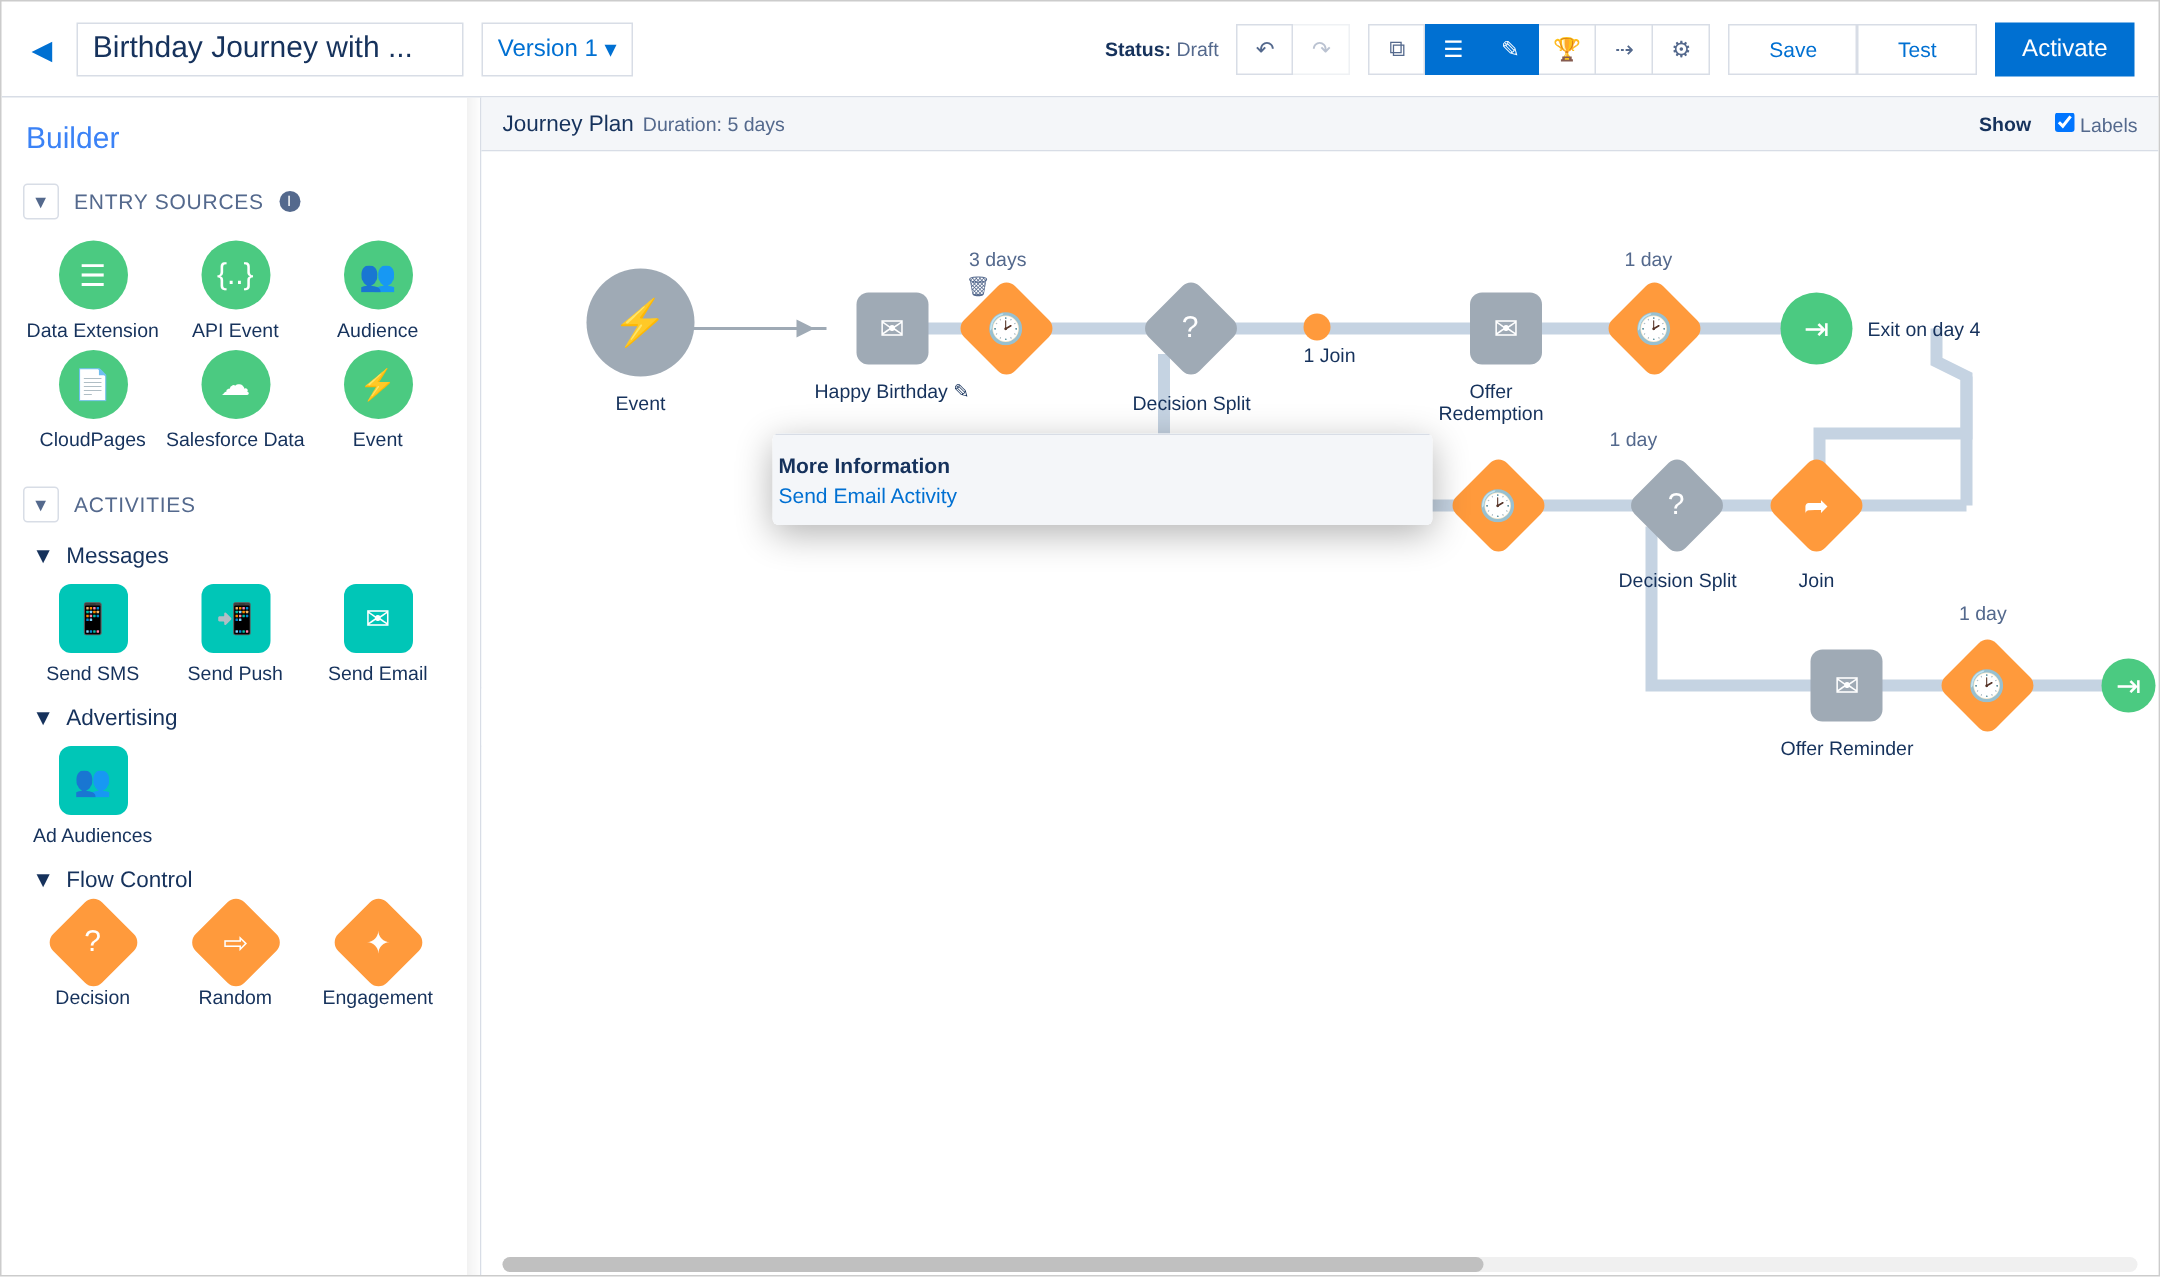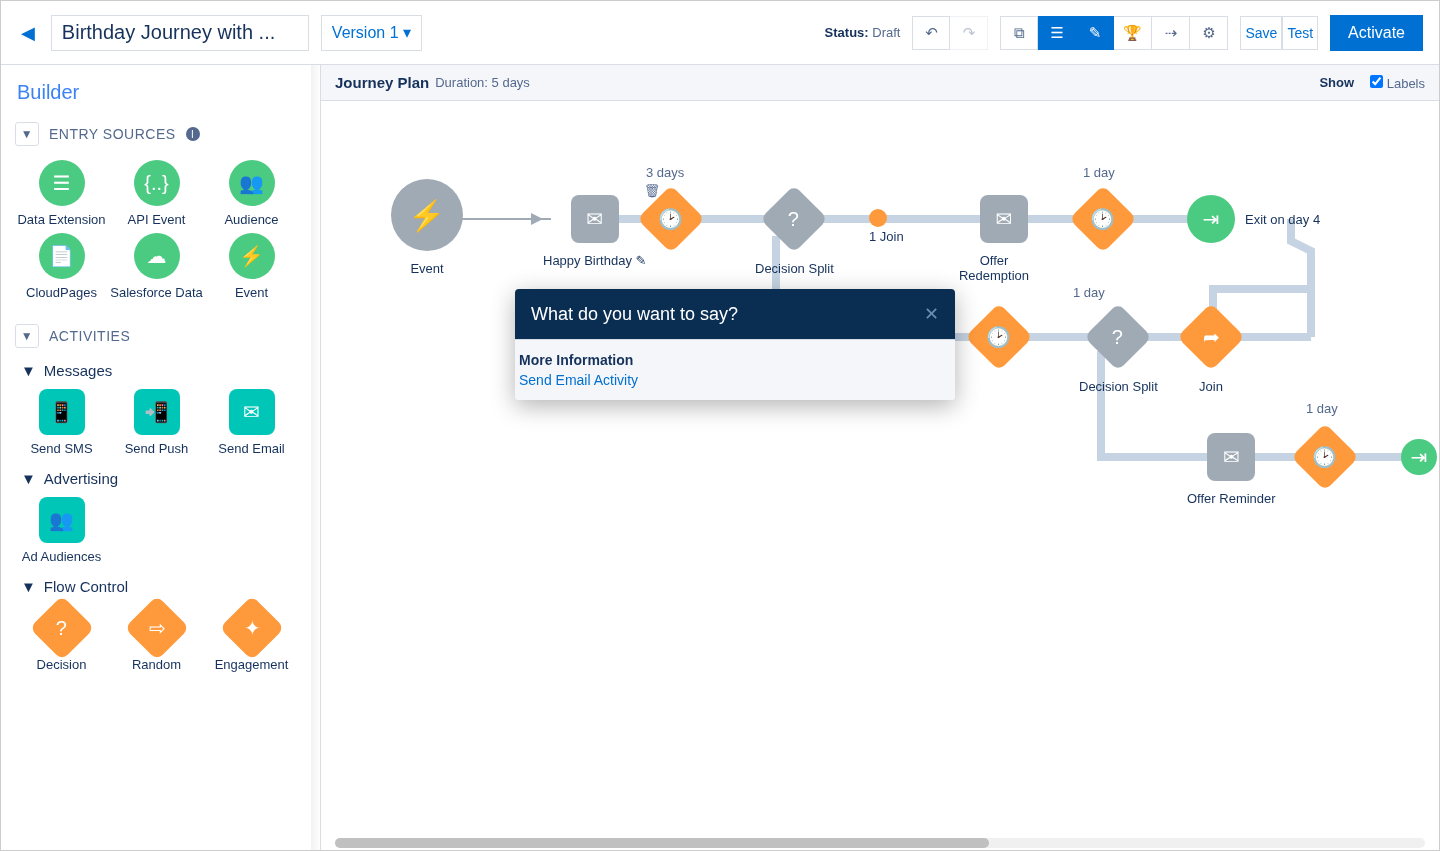--- a/index.html
+++ b/index.html
@@ -10,41 +10,41 @@
 .version-drop { height: 36px; border: 1px solid #d8dde6; padding: 0 10px; display: inline-flex; align-items: center; color: #0070d2; font-size: 16px; cursor: pointer; }
 .desc-input { width: 215px; height: 28px; border: 1px solid #d8dde6; padding: 0 8px; font-size: 14px; }
 .spacer { flex: 1; }
 .status-lbl { font-size: 13px; color: #54698d; }
 .status-lbl b { font-weight: 600; color: #16325c;}
 .icon-btn { width: 38px; height: 34px; border: 1px solid #d8dde6; background: #fff; display: inline-flex; align-items: center; justify-content: center; cursor: pointer; font-size: 15px; color: #54698d; }
 .icon-btn.active { background: #0070d2; color: #fff; border-color: #0070d2;}
 .icon-btn.disabled { opacity: .4; }
 .btn-group { display: flex; }
 .btn-group .icon-btn:not(:first-child){ border-left: none; }
-.text-btn { height: 34px; padding: 0 4px; border: 1px solid #d8dde6; background: #fff; color: #0070d2; font-size: 14px; cursor: pointer; }
+.text-btn { height: 34px; padding: 0 26px; border: 1px solid #d8dde6; background: #fff; color: #0070d2; font-size: 14px; cursor: pointer; }
 .primary-btn { height: 36px; padding: 0 18px; background: #0070d2; color: #fff; border: none; font-size: 16px; cursor: pointer; }
 .main { display: flex; height: calc(100% - 64px); }
 .sidebar { width: 320px; border-right: 1px solid #d8dde6; padding: 16px 10px; overflow-y: auto; position: relative;}
 .sidebar::after { content:""; position:absolute; top:0; right:-1px; bottom:0; width:10px; background: linear-gradient(to right, rgba(0,0,0,.05), transparent);}
 .builder-title { font-size: 20px; color: #3b82f6; margin-bottom: 18px; padding-left:6px;}
 .section-head { display: flex; align-items: center; gap: 10px; font-size: 14px; color: #54698d; text-transform: uppercase; letter-spacing: .5px; margin: 6px 0 14px; padding-left:4px; font-weight: 400;}
 .section-head .chev-box { width: 24px; height: 24px; border:1px solid #d8dde6; border-radius:3px; display:flex; align-items:center; justify-content:center; font-size:12px;}
 .sub-head { display:flex; align-items:center; gap:8px; font-size:15px; color:#16325c; margin: 14px 0 10px; padding-left:10px;}
 .palette-grid { display: flex; flex-wrap: wrap; gap: 6px 2px; padding: 0 4px;}
 .palette-item { width: 93px; display:flex; flex-direction: column; align-items:center; text-align:center; font-size:13px; color:#16325c; cursor:grab;}
 .palette-icon { width: 46px; height: 46px; border-radius: 8px; display:flex; align-items:center; justify-content:center; color:#fff; font-size:20px; margin-bottom:6px;}
 .palette-icon.round { border-radius: 50%; }
 .palette-icon.diamond { border-radius:8px; transform: rotate(45deg); }
 .palette-icon.diamond > * { transform: rotate(-45deg);}
 .green { background: #4bca81; }
 .teal { background: #00c6b7; }
 .orange { background: #ff9a3c; }
 .canvas-wrap { flex:1; display:flex; flex-direction:column; position: relative;}
 .canvas-head { height: 36px; background: #f4f6f9; border-bottom:1px solid #d8dde6; display:flex; align-items:center; padding: 0 14px; font-size:13px; color:#54698d;}
-.canvas-head .jp-title { font-weight:700; color:#16325c; font-size:15px; margin-right:6px;}
+.canvas-head .jp-title { font-weight:400; color:#16325c; font-size:15px; margin-right:6px;}
 .canvas-head-right { margin-left:auto; display:flex; align-items:center; gap:16px;}
 .canvas { flex:1; position: relative; overflow: hidden; background:#fff;}
 .canvas svg { position:absolute; top:0; left:0; }
 .node { position: absolute; text-align:center; }
 .shape { width: 48px; height:48px; display:flex; align-items:center; justify-content:center; color:#fff; font-size:20px; margin:0 auto;}
 .shape.circle { border-radius:50%;}
 .shape.square { border-radius:8px;}
 .shape.diamond { border-radius:8px; transform: rotate(45deg);}
 .shape.diamond > * { transform: rotate(-45deg);}
 .node-label { font-size: 13px; color:#16325c; margin-top:10px; white-space: nowrap;}
@@ -301,24 +301,20 @@
         <div class="shape diamond orange-bg">
             <span>🕑</span>
           </div>
       </div>
 
       <div class="node" style="left:1080px;top:338px">
         <div class="shape circle green-bg" style="width:36px;height:36px">⇥</div>
       </div>
 
       <div class="popover" style="left:194px;top:188px">
-        <div class="pop-head">
-          <span>What do you want to say?</span>
-          <span class="close">✕</span>
-        </div>
         <div class="pop-foot">
           <span class="mi">More Information</span>
           <a>Send Email Activity</a>
         </div>
       </div>
 
       <div class="scrollbar-h">
           <div class="thumb"></div>
         </div>
     </div>

